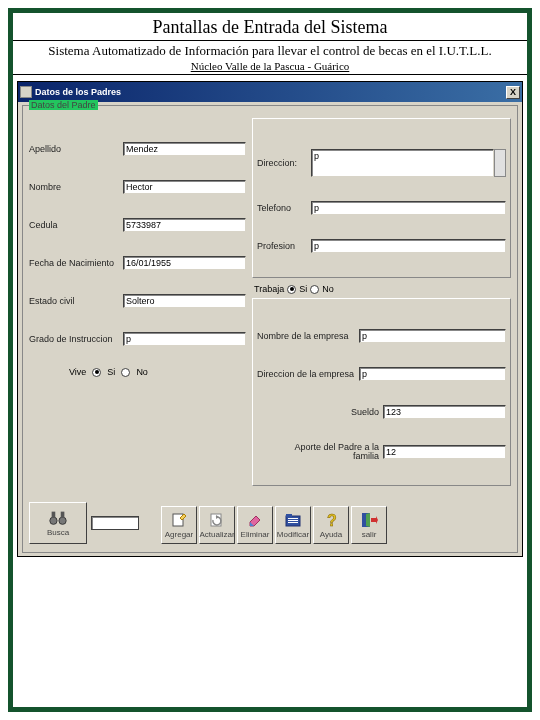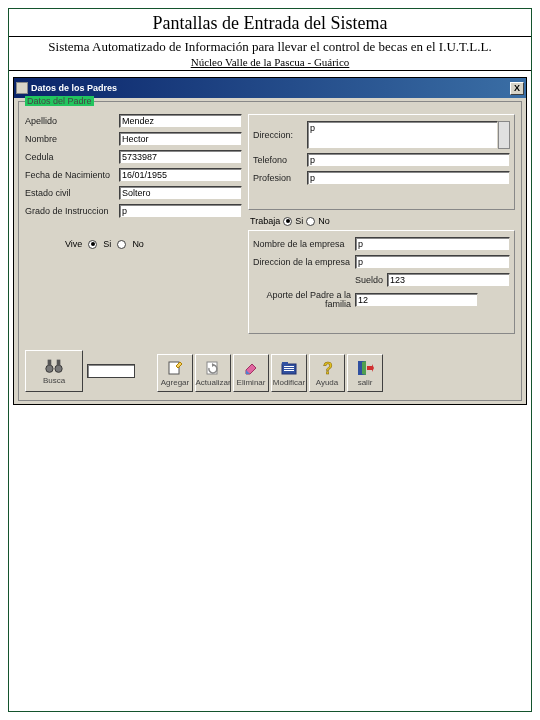--- a/index.html
+++ b/index.html
@@ -4,21 +4,21 @@
 <style>
   * { box-sizing: border-box; margin: 0; padding: 0; }
   body {
     font-family: "Times New Roman", serif;
     background: #fff;
     width: 540px;
     height: 720px;
     position: relative;
   }
   .page-border {
-    border: 1px solid #14532d;
+    border: 5px solid #14532d;
     margin: 8px;
     height: 704px;
     display: flex;
     flex-direction: column;
   }
   .page-title {
     text-align: center;
     font-size: 18px;
     padding: 4px 0 2px 0;
     border-bottom: 1px solid #000;
@@ -116,20 +116,21 @@
     left: 4px;
     background: #d8d4c8;
     padding: 0 2px;
     font-size: 9px;
   }
   .form-row {
     display: flex;
     align-items: center;
     margin-bottom: 4px;
     gap: 4px;
+    margin-top: 24px;
   }
   .form-label {
     font-size: 9px;
     color: #222;
     width: 90px;
     line-height: 9px;
   }
   .form-label-narrow { width: 50px; }
   .form-label-right { width: 98px; text-align: left; line-height: 9px; }
   .text-input {
@@ -328,21 +329,21 @@
                 <input class="text-input" value="p" style="">
               </div>
               <div class="form-row">
                 <span class="form-label form-label-right">Direccion de la empresa</span>
                 <input class="text-input" value="p" style="">
               </div>
               <div class="form-row" style="justify-content:flex-end;">
                 <span class="form-label form-label-right" style="text-align:right;">Sueldo</span>
                 <input class="text-input" style="flex: 0 0 80px;" value="123">
               </div>
-              <div class="form-row" style="">
+              <div class="form-row" style="justify-content:flex-end;">
                 <span class="form-label form-label-right" style="text-align:right;">Aporte del Padre a la familia</span>
                 <input class="text-input" style="flex: 0 0 80px;" value="12">
               </div>
             </div>
           </div>
         </div>
 
         <div class="toolbar">
 
           <div class="busca-group">

